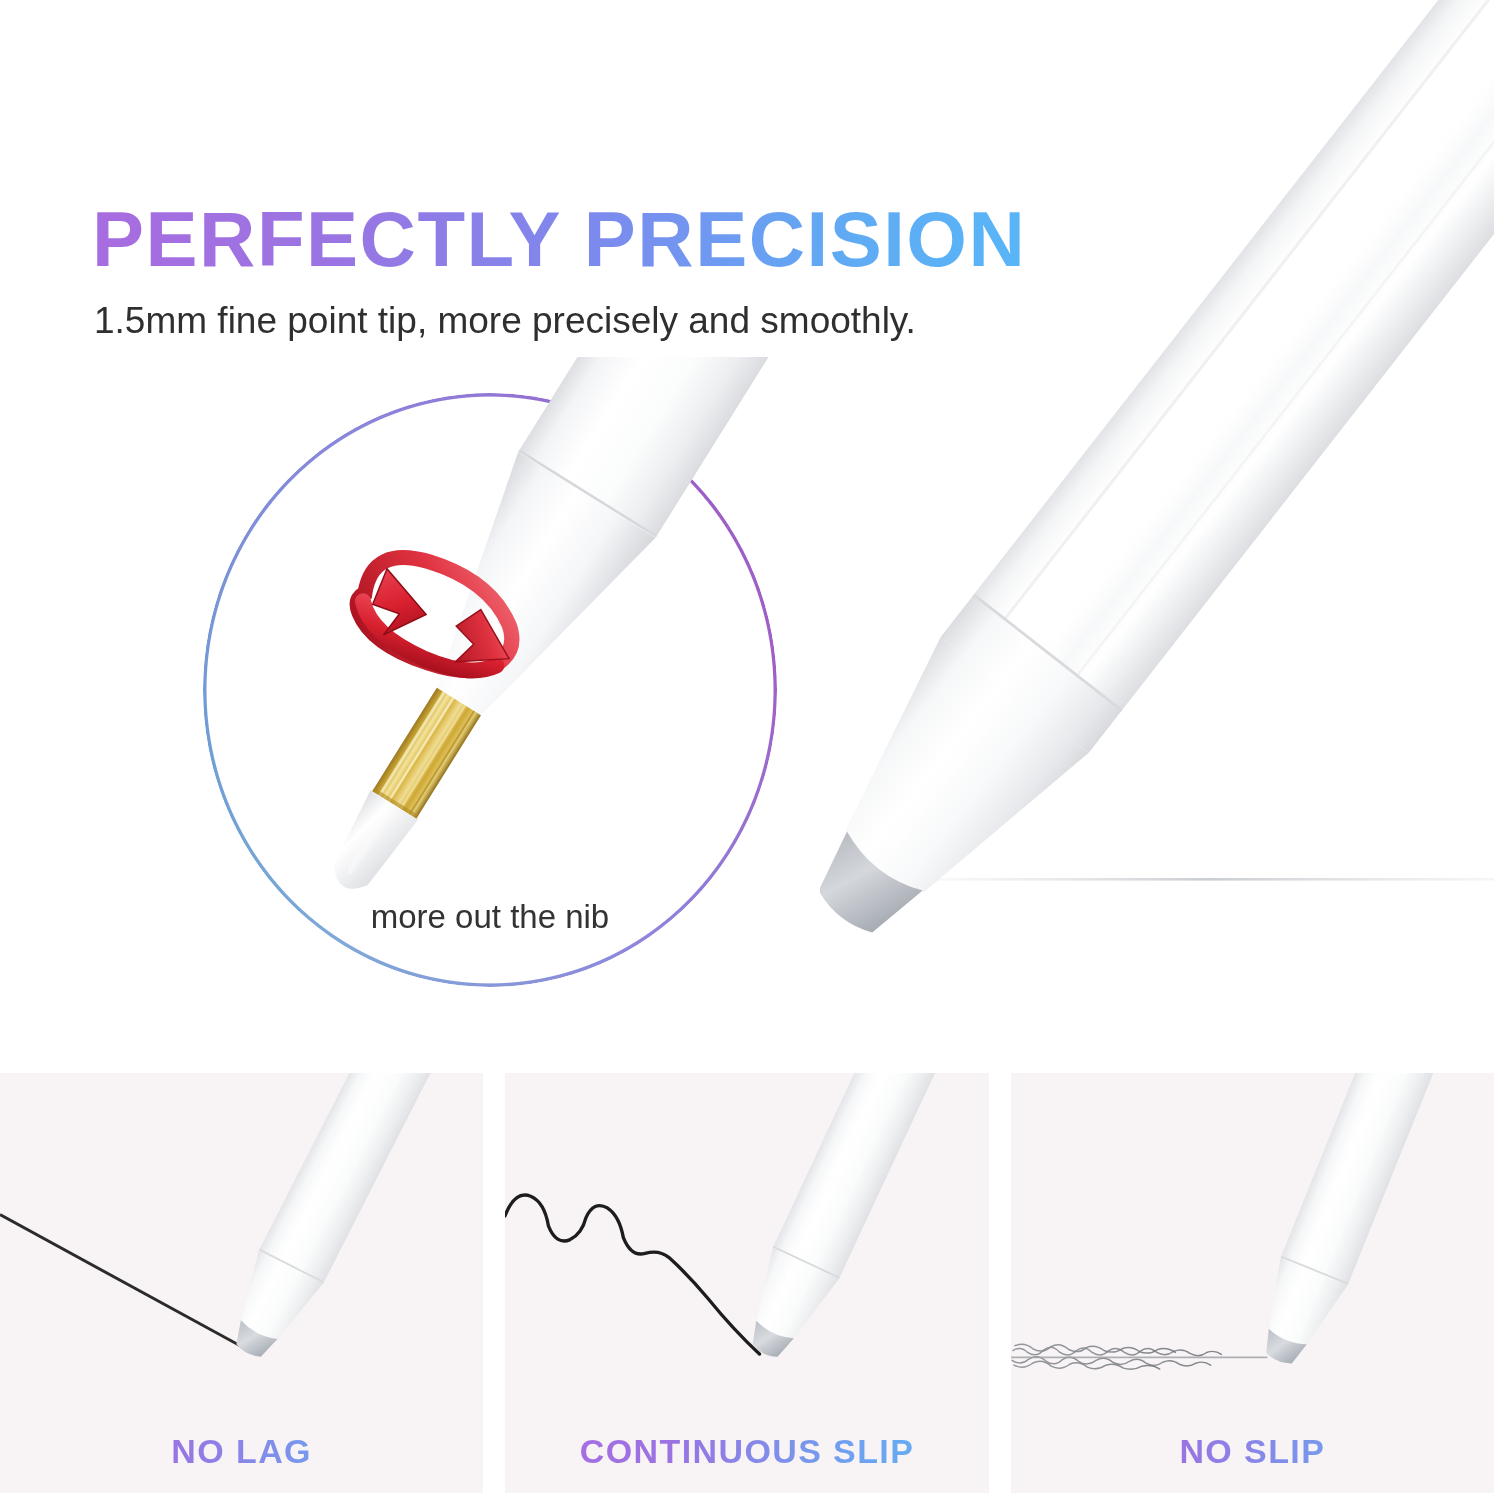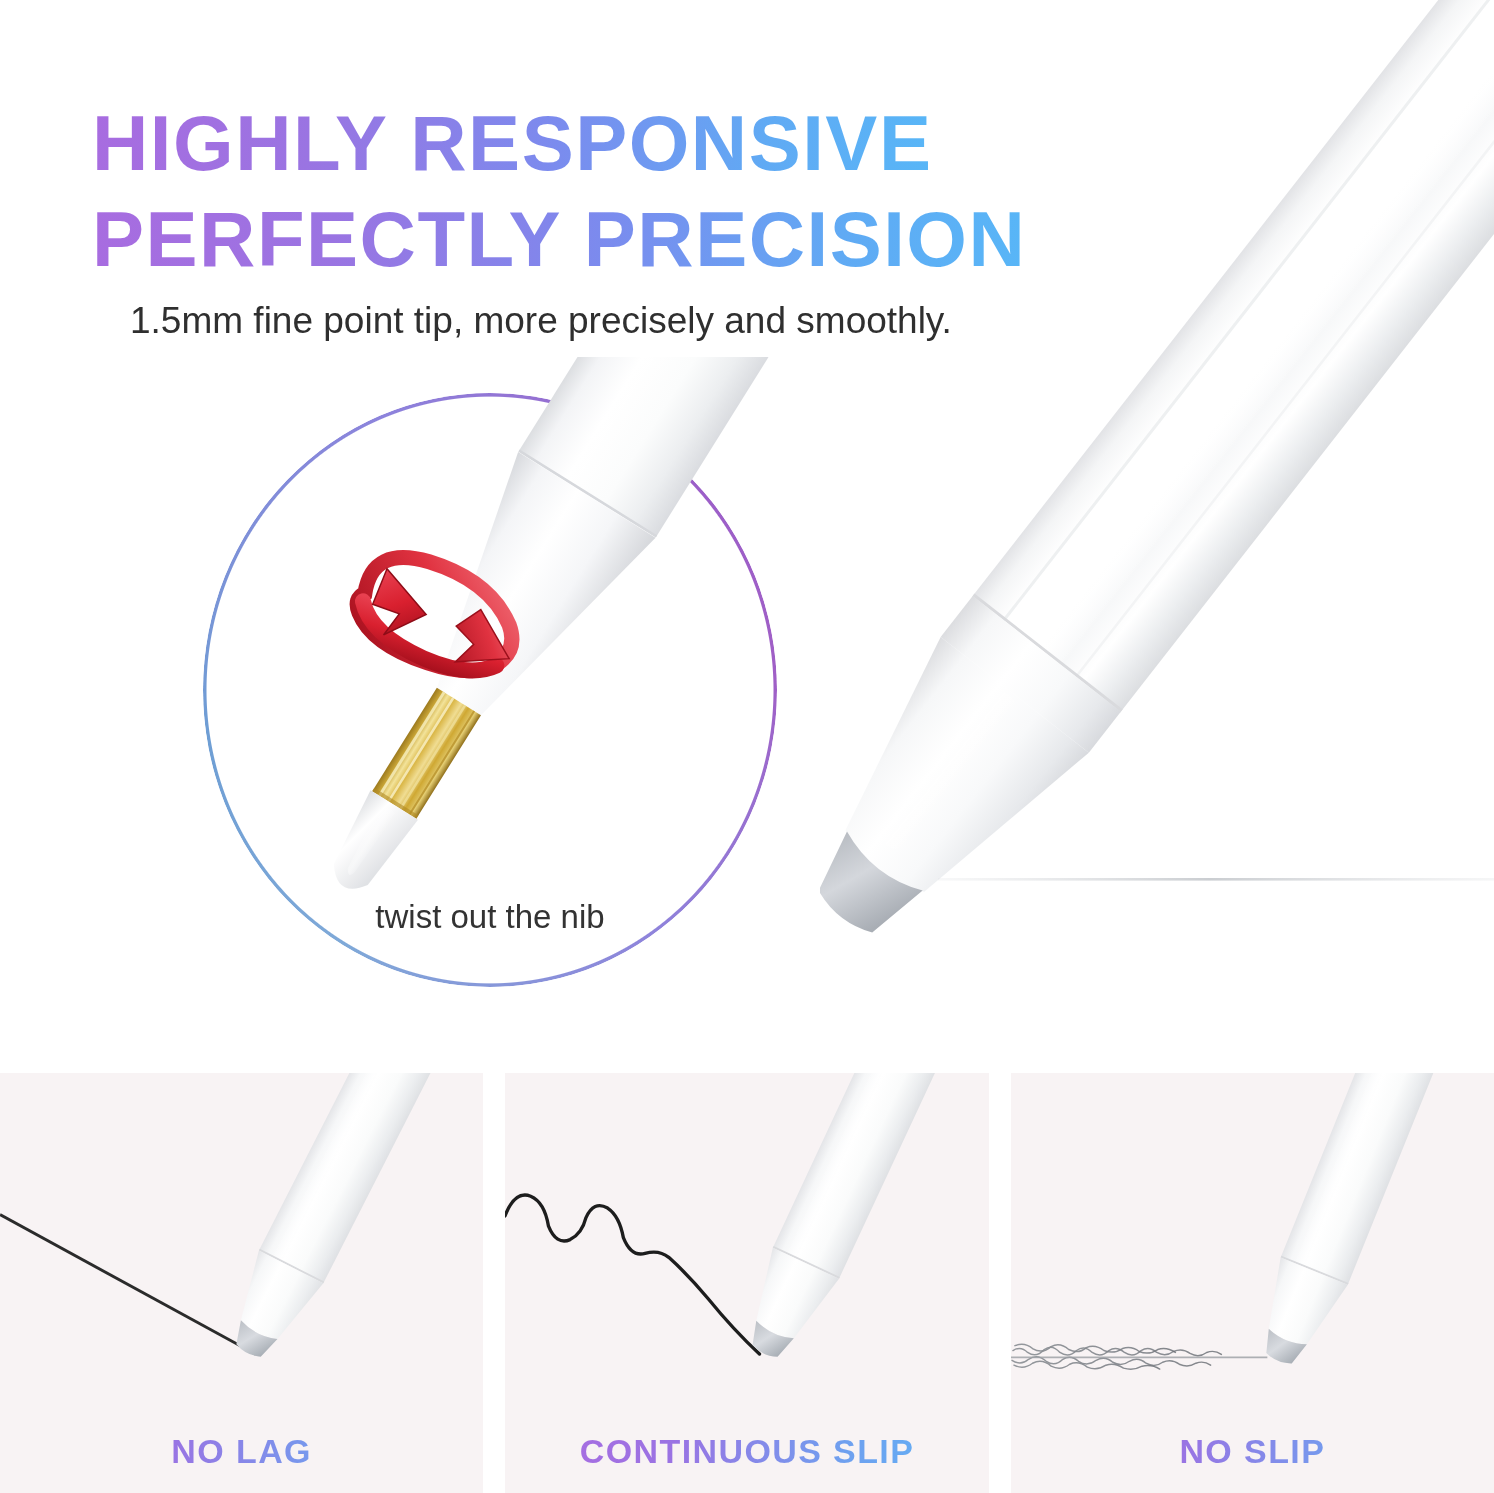--- a/index.html
+++ b/index.html
@@ -38,21 +38,20 @@
   #headline2 { top: 200px; }
 
   .subtitle {
     position: absolute;
     left: 94px;
     top: 300px;
     font-size: 37px;
     color: #2f2f2f;
     letter-spacing: 0px;
     white-space: nowrap;
-    margin-left: 36px;
   }
 
   
   #circle-callout {
     position: absolute;
     left: 203px;
     top: 393px;
     width: 574px;
     height: 594px;
   }
@@ -186,21 +185,20 @@
       <path d="M268 791 L456 791 L412 1002 Q362 1022 312 1002 Z" fill="url(#coneG)"></path>
 
       <path d="M334 795 L372 795 L366 985 Q355 992 344 985 Z" fill="url(#glossG)" opacity="0.55"></path>
 
       <path d="M314 1002 Q362 1022 410 1002 L396 1066 Q362 1080 328 1066 Z" fill="url(#tipG)"></path>
     </g>
 
     <rect x="118" y="918" width="602" height="2.6" fill="url(#surfG)"></rect>
   </svg>
 
-  <div class="headline" id="headline1">HIGHLY RESPONSIVE</div>
   <div class="headline" id="headline2">PERFECTLY PRECISION</div>
   <div class="subtitle">1.5mm fine point tip, more precisely and smoothly.</div>
 
   <div id="circle-callout">
     <div id="circle-ring"></div>
 
     <svg id="inset-stylus" viewBox="0 0 574 620" xmlns="http://www.w3.org/2000/svg">
       <defs>
         <linearGradient id="iBody" x1="0" y1="0" x2="1" y2="0">
           <stop offset="0%" stop-color="#dcdee1"></stop>
@@ -275,21 +273,21 @@
         <path d="M-66 6 Q-82 -40 -24 -52 Q38 -64 76 -34 Q96 -16 84 6 Q70 30 22 38 Q-36 48 -62 26 Q-74 16 -66 6 Z" fill="none" stroke="url(#redB)" stroke-width="15" stroke-linecap="round"></path>
 
         <path d="M-64 14 Q-42 40 16 36 Q66 32 84 8" fill="none" stroke="url(#redA)" stroke-width="16" stroke-linecap="round"></path>
 
         <path d="M-58 -26 L-2 -4 L-30 34 L-26 8 L-54 12 Z" fill="url(#redA)" stroke="#8e0c17" stroke-width="1.5"></path>
 
         <path d="M44 -34 L92 -4 L46 24 L54 0 L30 -8 Z" fill="url(#redB)" stroke="#9b0f1b" stroke-width="1.5"></path>
       </g>
     </svg>
 
-    <div class="circle-caption">twist out the nib</div>
+    <div class="circle-caption">more out the nib</div>
   </div>
 
   <div id="panels">
 
     <div class="panel">
       <svg class="panel-art" viewBox="0 0 495 420" xmlns="http://www.w3.org/2000/svg">
         <defs>
           <linearGradient id="p1Body" x1="0" y1="0" x2="1" y2="0">
             <stop offset="0%" stop-color="#e4e5e8"></stop>
             <stop offset="14%" stop-color="#f6f7f8"></stop>

